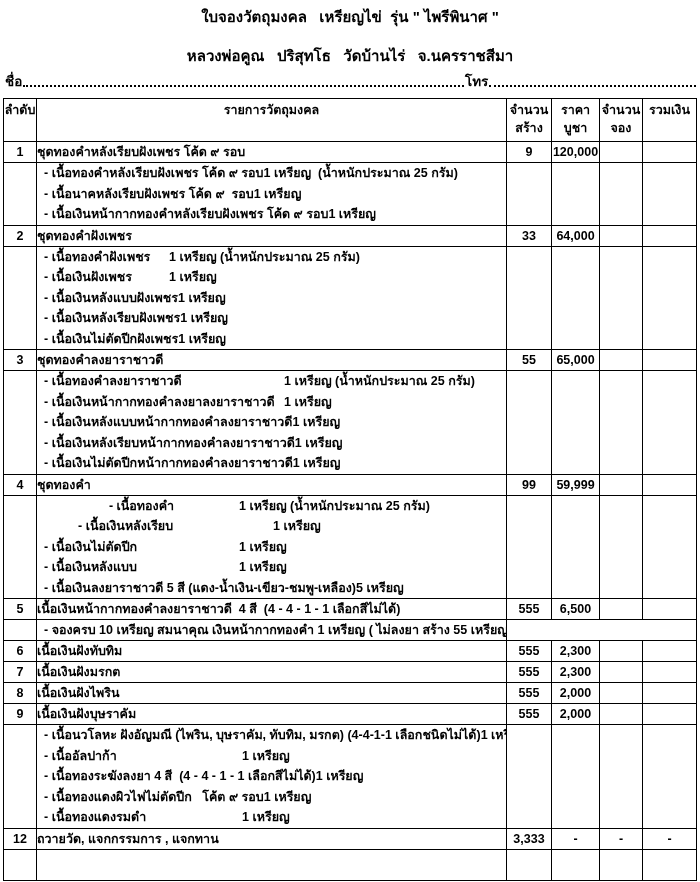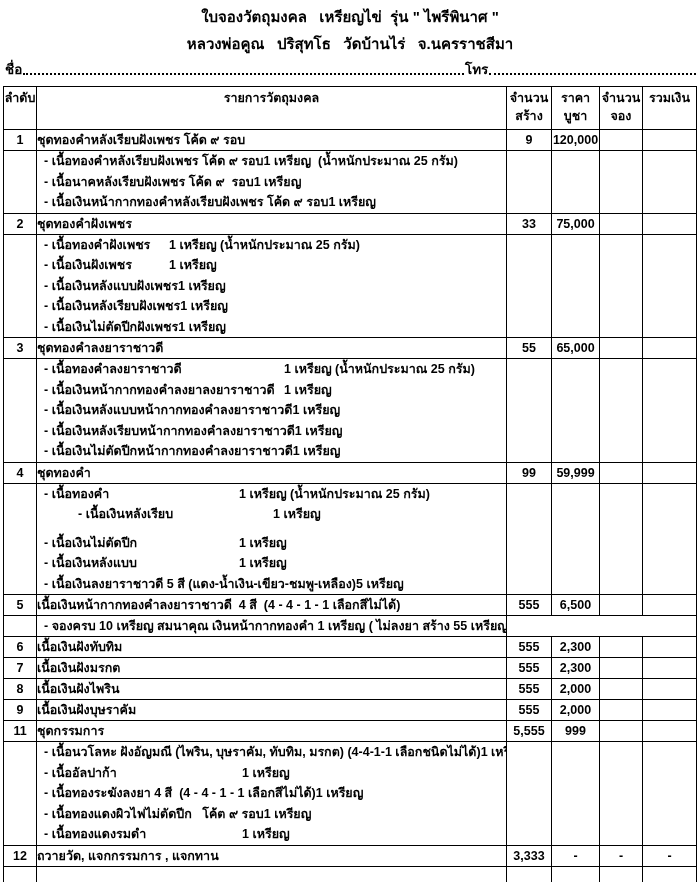--- a/index.html
+++ b/index.html
@@ -6,21 +6,21 @@
   .page {
     position:relative;
     width:700px; height:882px;
     overflow:hidden;
     background:#ffffff;
     color:#000;
     font-family:"Liberation Sans", sans-serif;
     font-weight:bold;
   }
   .title1 { padding-top:7px; text-align:center; font-size:15px; line-height:19px; }
-  .title2 { margin-top:8px; text-align:center; font-size:15px; line-height:19px; }
+  .title2 { margin-top:20px; text-align:center; font-size:15px; line-height:19px; }
 
   .nameline {
     display:flex; align-items:flex-end;
     margin:8px 3px 0 5px; height:17px; font-size:13.5px; line-height:16px;
   }
   .leader { border-bottom:2px dotted #000; margin:0 1px 3px 1px; }
   .leader.l1 { flex:437; }
   .leader.l2 { flex:205; }
 
   table.order {
@@ -107,21 +107,21 @@
           </td>
           <td></td>
           <td></td>
           <td></td>
           <td></td>
         </tr>
         <tr class="item-row">
           <td class="c">2</td>
           <td class="item">ชุดทองคำฝังเพชร</td>
           <td class="c">33</td>
-          <td class="c">75,000</td>
+          <td class="c">64,000</td>
           <td class="c"></td>
           <td class="c"></td>
         </tr>
         <tr class="sub-row">
           <td></td>
           <td class="item">
             <div class="subline"><span class="slabel" style="min-width: 125px;">- เนื้อทองคำฝังเพชร</span><span class="sqty">1 เหรียญ (น้ำหนักประมาณ 25 กรัม)</span></div>
             <div class="subline"><span class="slabel" style="min-width: 125px;">- เนื้อเงินฝังเพชร</span><span class="sqty">1 เหรียญ</span></div>
             <div class="subline"><span class="slabel" style="min-width: 125px;">- เนื้อเงินหลังแบบฝังเพชร</span><span class="sqty">1 เหรียญ</span></div>
             <div class="subline"><span class="slabel" style="min-width: 125px;">- เนื้อเงินหลังเรียบฝังเพชร</span><span class="sqty">1 เหรียญ</span></div>
@@ -158,23 +158,23 @@
           <td class="c">4</td>
           <td class="item">ชุดทองคำ</td>
           <td class="c">99</td>
           <td class="c">59,999</td>
           <td class="c"></td>
           <td class="c"></td>
         </tr>
         <tr class="sub-row">
           <td></td>
           <td class="item">
-            <div class="subline"><span class="slabel" style="min-width: 195px;">- เนื้อทองคำ</span><span class="sqty">1 เหรียญ (น้ำหนักประมาณ 25 กรัม)</span></div>
+            <div class="subline"><span class="slabel" style="min-width: 195px; text-align: center;">- เนื้อทองคำ</span><span class="sqty">1 เหรียญ (น้ำหนักประมาณ 25 กรัม)</span></div>
             <div class="subline"><span class="slabel" style="min-width: 195px; margin-left: 34px;">- เนื้อเงินหลังเรียบ</span><span class="sqty">1 เหรียญ</span></div>
-            <div class="subline"><span class="slabel" style="min-width: 195px; margin-top: 8px;">- เนื้อเงินไม่ตัดปีก</span><span class="sqty">1 เหรียญ</span></div>
+            <div class="subline"><span class="slabel" style="min-width: 195px;">- เนื้อเงินไม่ตัดปีก</span><span class="sqty">1 เหรียญ</span></div>
             <div class="subline"><span class="slabel" style="min-width: 195px;">- เนื้อเงินหลังแบบ</span><span class="sqty">1 เหรียญ</span></div>
             <div class="subline"><span class="slabel" style="min-width: 195px;">- เนื้อเงินลงยาราชาวดี 5 สี (แดง-น้ำเงิน-เขียว-ชมพู-เหลือง)</span><span class="sqty">5 เหรียญ</span></div>
           </td>
           <td></td>
           <td></td>
           <td></td>
           <td></td>
         </tr>
         <tr class="item-row">
           <td class="c">5</td>
@@ -211,28 +211,20 @@
           <td class="c">555</td>
           <td class="c">2,000</td>
           <td class="c"></td>
           <td class="c"></td>
         </tr>
         <tr class="item-row">
           <td class="c">9</td>
           <td class="item">เนื้อเงินฝังบุษราคัม</td>
           <td class="c">555</td>
           <td class="c">2,000</td>
-          <td class="c"></td>
-          <td class="c"></td>
-        </tr>
-        <tr class="item-row">
-          <td class="c">11</td>
-          <td class="item">ชุดกรรมการ</td>
-          <td class="c">5,555</td>
-          <td class="c">999</td>
           <td class="c"></td>
           <td class="c"></td>
         </tr>
         <tr class="sub-row">
           <td></td>
           <td class="item">
             <div class="subline"><span class="slabel" style="min-width: 198px;">- เนื้อนวโลหะ ฝังอัญมณี (ไพริน, บุษราคัม, ทับทิม, มรกต) (4-4-1-1 เลือกชนิดไม่ได้)</span><span class="sqty">1 เหรียญ</span></div>
             <div class="subline"><span class="slabel" style="min-width: 198px;">- เนื้ออัลปาก้า</span><span class="sqty">1 เหรียญ</span></div>
             <div class="subline"><span class="slabel" style="min-width: 198px;">- เนื้อทองระฆังลงยา 4 สี&nbsp; (4 - 4 - 1 - 1 เลือกสีไม่ได้)</span><span class="sqty">1 เหรียญ</span></div>
             <div class="subline"><span class="slabel" style="min-width: 198px;">- เนื้อทองแดงผิวไฟไม่ตัดปีก&nbsp;&nbsp; โค้ต ๙ รอบ</span><span class="sqty">1 เหรียญ</span></div>

